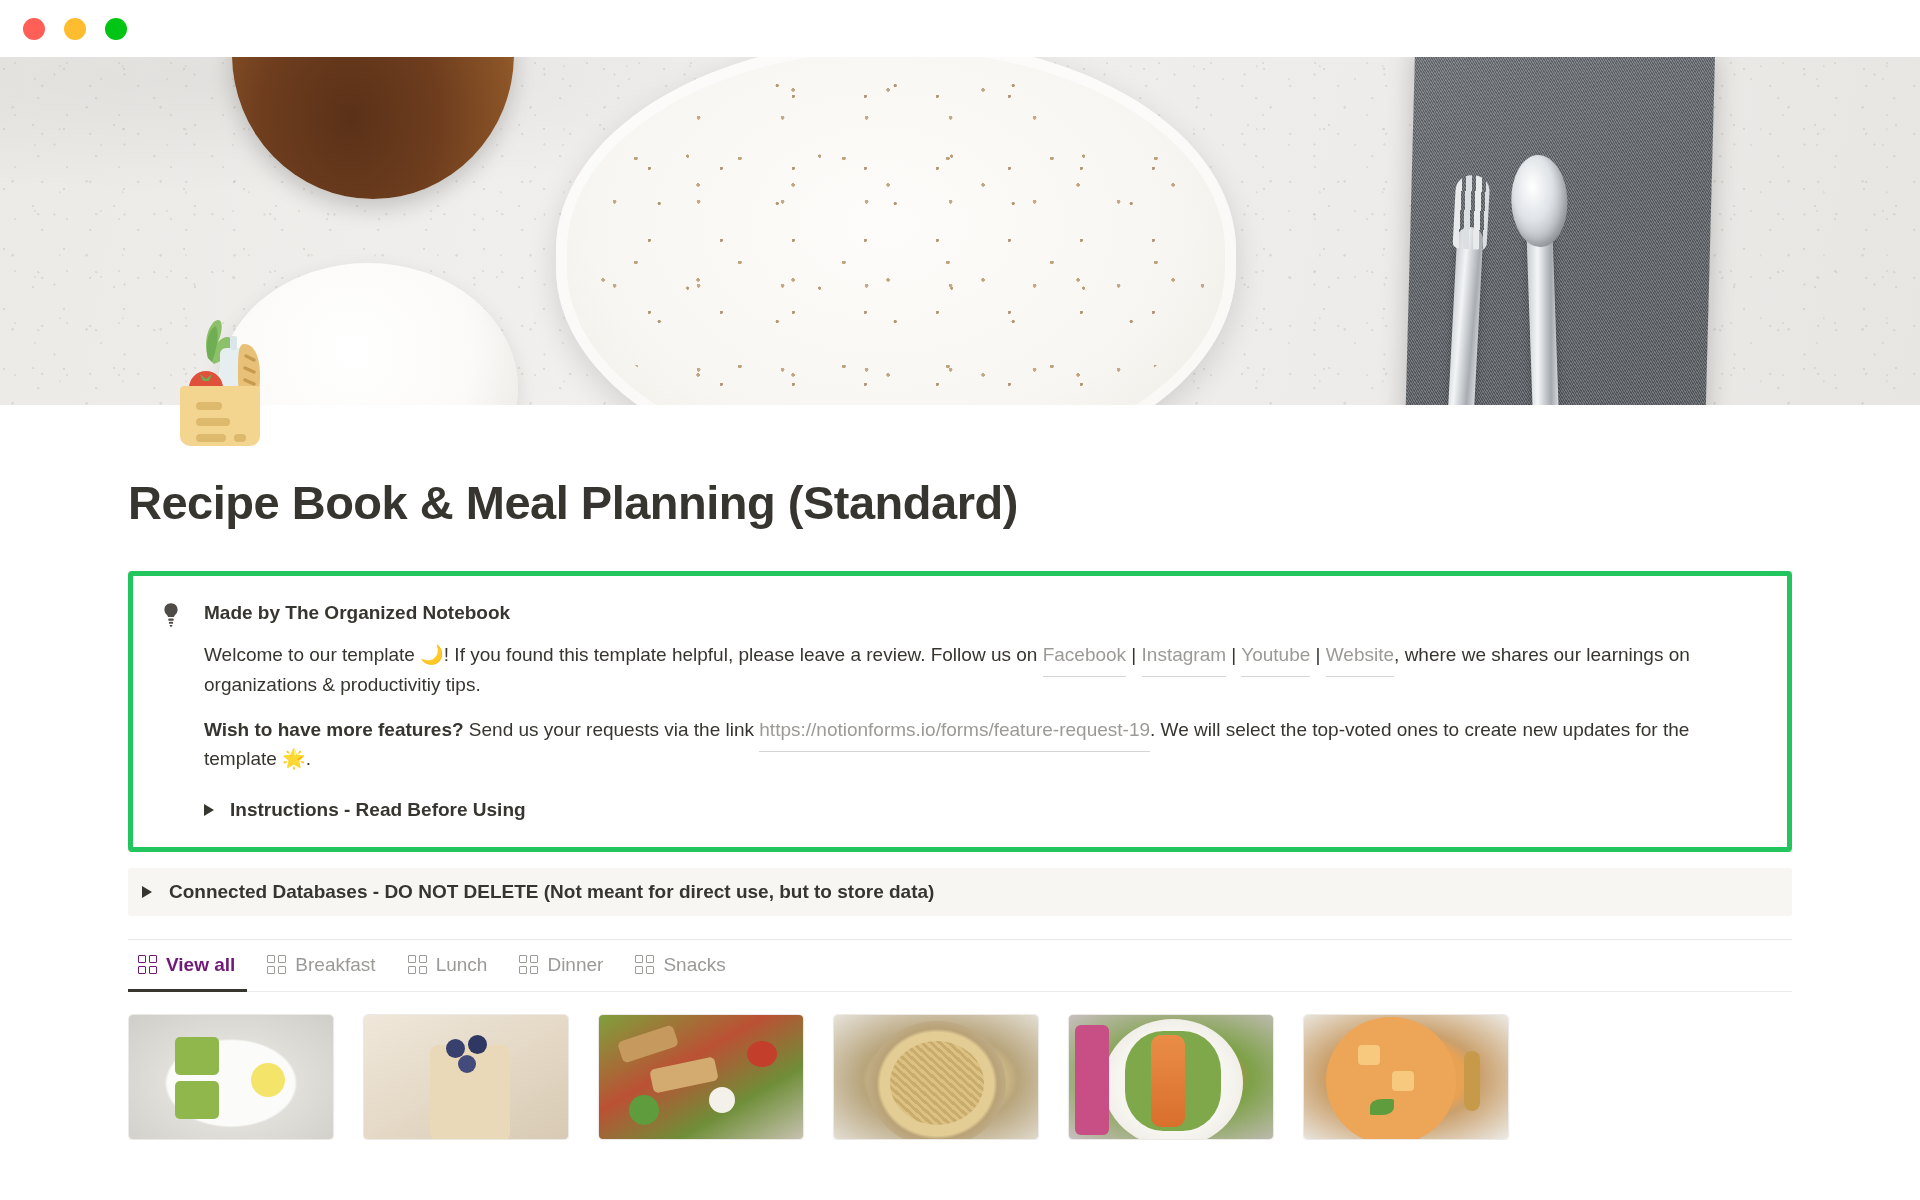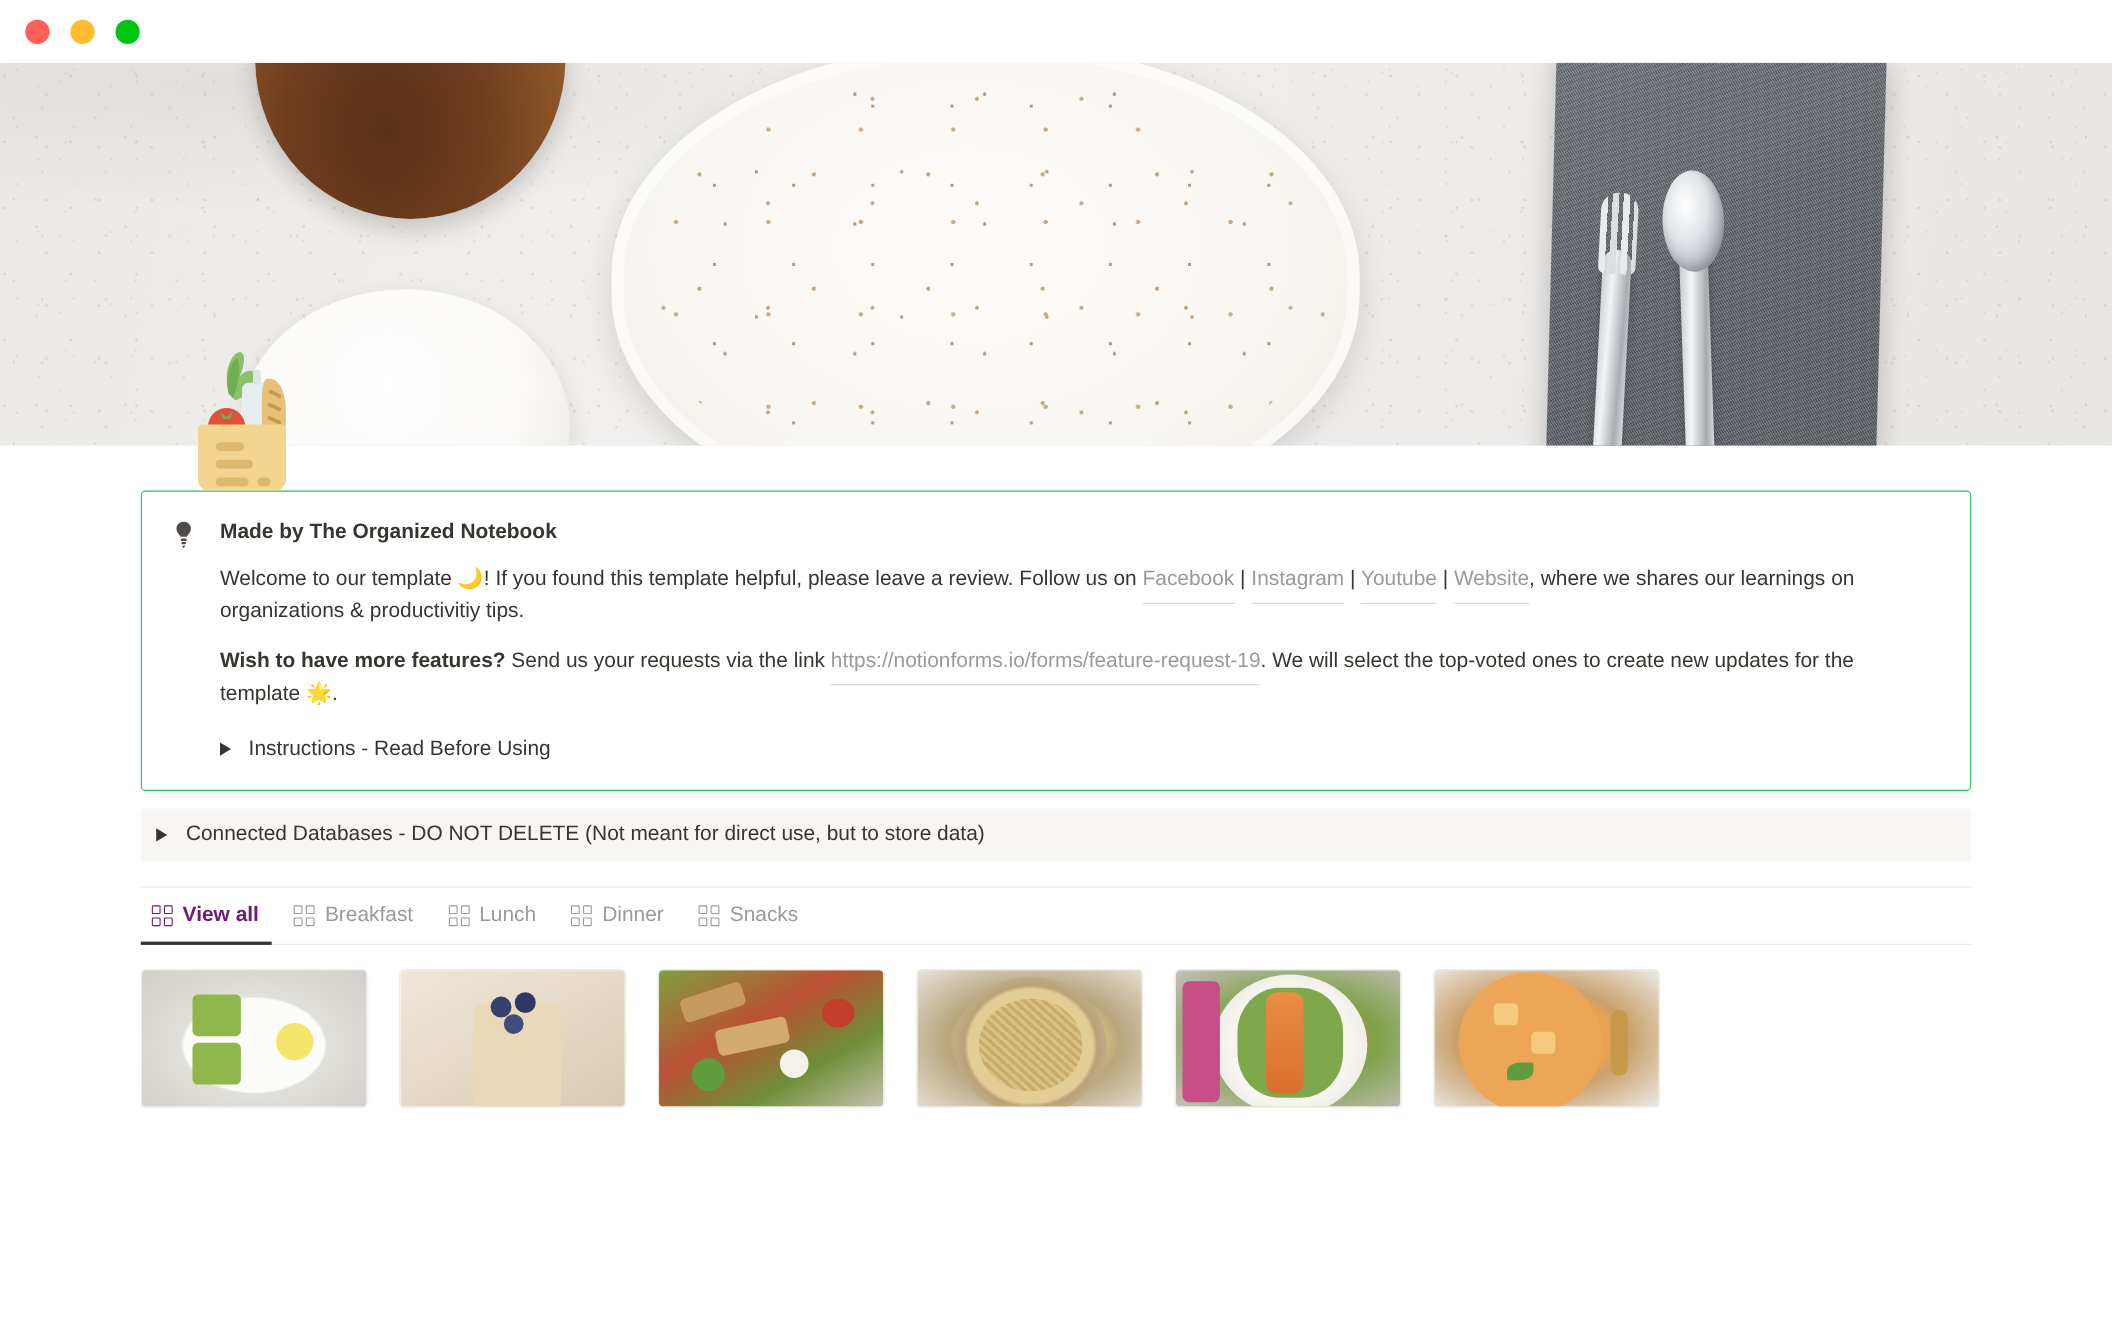--- a/index.html
+++ b/index.html
@@ -157,21 +157,21 @@
     font-weight: 700;
     color: #37352f;
     letter-spacing: -0.5px;
     margin-top: 72px;
     line-height: 1.12;
   }
 
   
   .callout {
     margin-top: 41px;
-    border: 1px solid #22c55e;
+    border: 5px solid #22c55e;
     border-radius: 4px;
     background: #ffffff;
     padding: 23px 28px 26px 27px;
     display: flex;
     gap: 22px;
   }
   .callout-icon { flex: 0 0 auto; margin-top: 3px; }
   .callout-body { flex: 1 1 auto; }
   .callout-title {
     font-size: 19px; font-weight: 700; color: #37352f;
@@ -194,21 +194,21 @@
     display: flex; align-items: center; gap: 16px;
     margin-top: 25px;
   }
   .tri {
     width: 0; height: 0;
     border-left: 10px solid #37352f;
     border-top: 6.5px solid transparent;
     border-bottom: 6.5px solid transparent;
     flex: 0 0 auto;
   }
-  .toggle-label { font-size: 19px; font-weight: 400; color: #37352f; }
+  .toggle-label { font-size: 19px; font-weight: 700; color: #37352f; }
 
   
   .db-strip {
     margin-top: 16px;
     background: #f7f6f3;
     border-radius: 3px;
     padding: 13px 24px 13px 14px;
     display: flex; align-items: center; gap: 17px;
   }
 
@@ -306,20 +306,21 @@
     <path d="M22 86 h72 a4 4 0 0 1 4 4 v46 a10 10 0 0 1 -10 10 h-60 a10 10 0 0 1 -10 -10 v-46 a4 4 0 0 1 4 -4 z" fill="#f4d58f"></path>
     <rect x="34" y="102" width="26" height="8" rx="4" fill="#dcb96c"></rect>
     <rect x="34" y="118" width="34" height="8" rx="4" fill="#dcb96c"></rect>
     <rect x="34" y="134" width="30" height="8" rx="4" fill="#dcb96c"></rect>
     <rect x="72" y="134" width="12" height="8" rx="4" fill="#dcb96c"></rect>
   </svg>
 </div>
 
 <div class="content">
 
+  <h1 class="page-title">Recipe Book &amp; Meal Planning (Standard)</h1>
 
   <div class="callout">
     <div class="callout-icon">
       <svg viewBox="0 0 24 30" width="22" height="27" aria-hidden="true">
         <path d="M12 1.5c-4.2 0-7.3 3.1-7.3 7 0 2.7 1.5 4.6 2.8 6 .7.8 1.1 1.4 1.2 2.2h6.6c.1-.8.5-1.4 1.2-2.2 1.3-1.4 2.8-3.3 2.8-6 0-3.9-3.1-7-7.3-7z" fill="#4f4c47"></path>
         <rect x="9" y="18.4" width="6" height="2.5" rx="1" fill="#4f4c47"></rect>
         <rect x="9.6" y="22" width="4.8" height="2.3" rx="1" fill="#4f4c47"></rect>
         <path d="M10.2 25.6h3.6l-1.8 2.6z" fill="#4f4c47"></path>
       </svg>
     </div>

